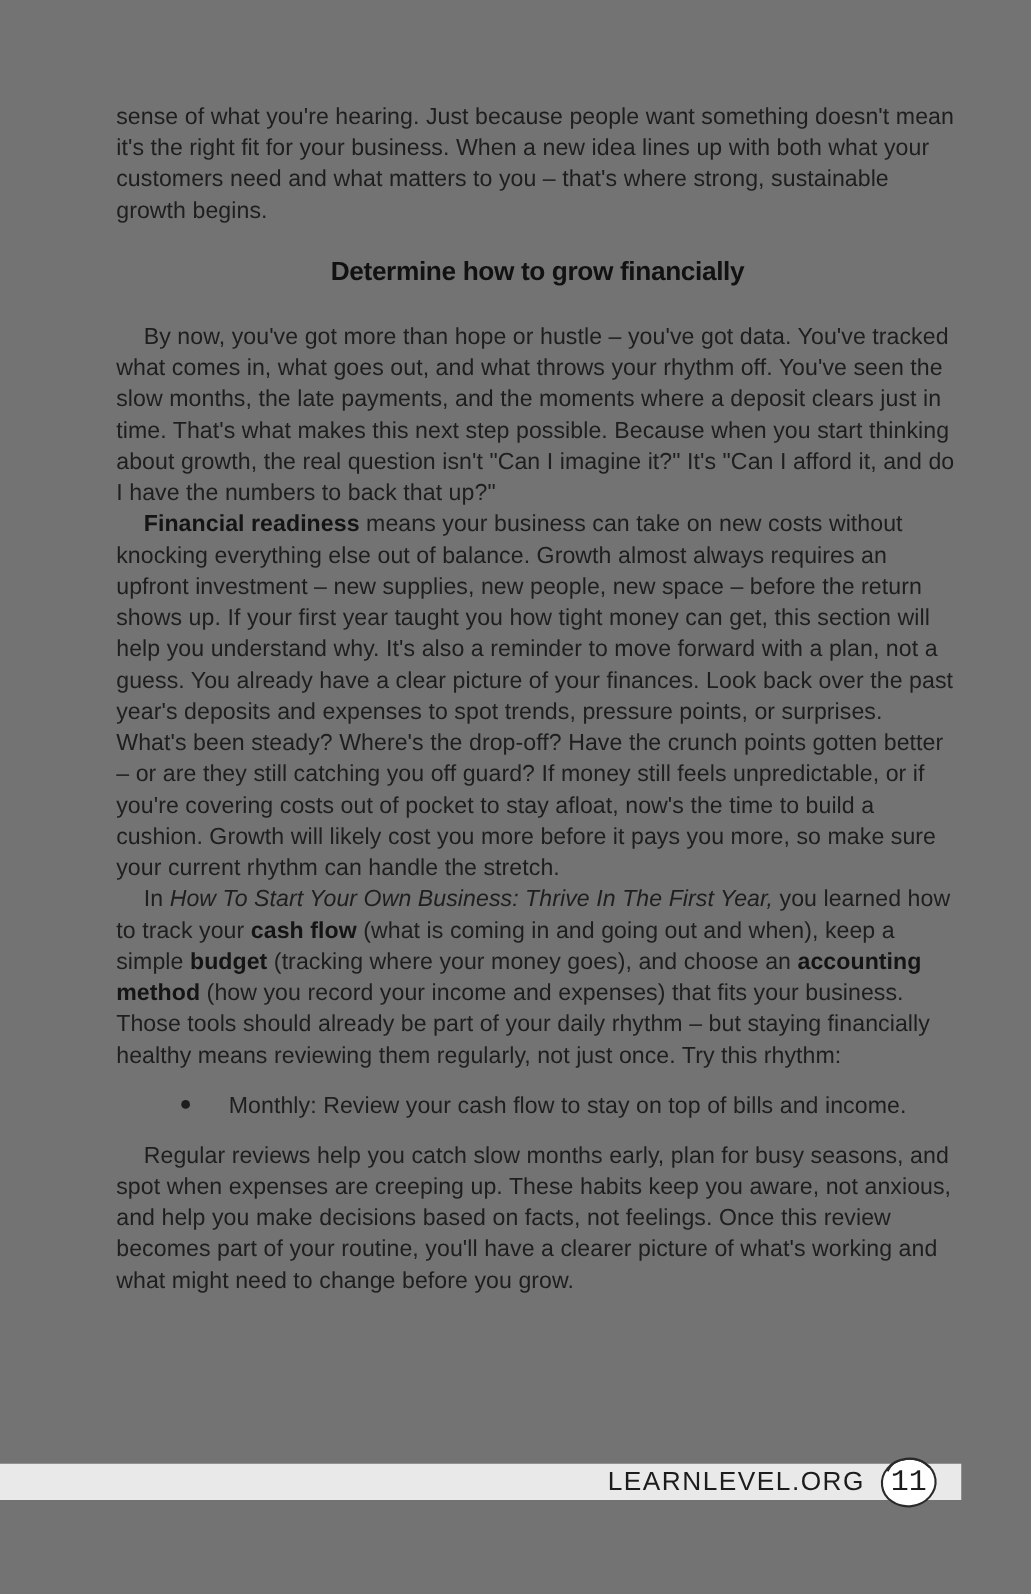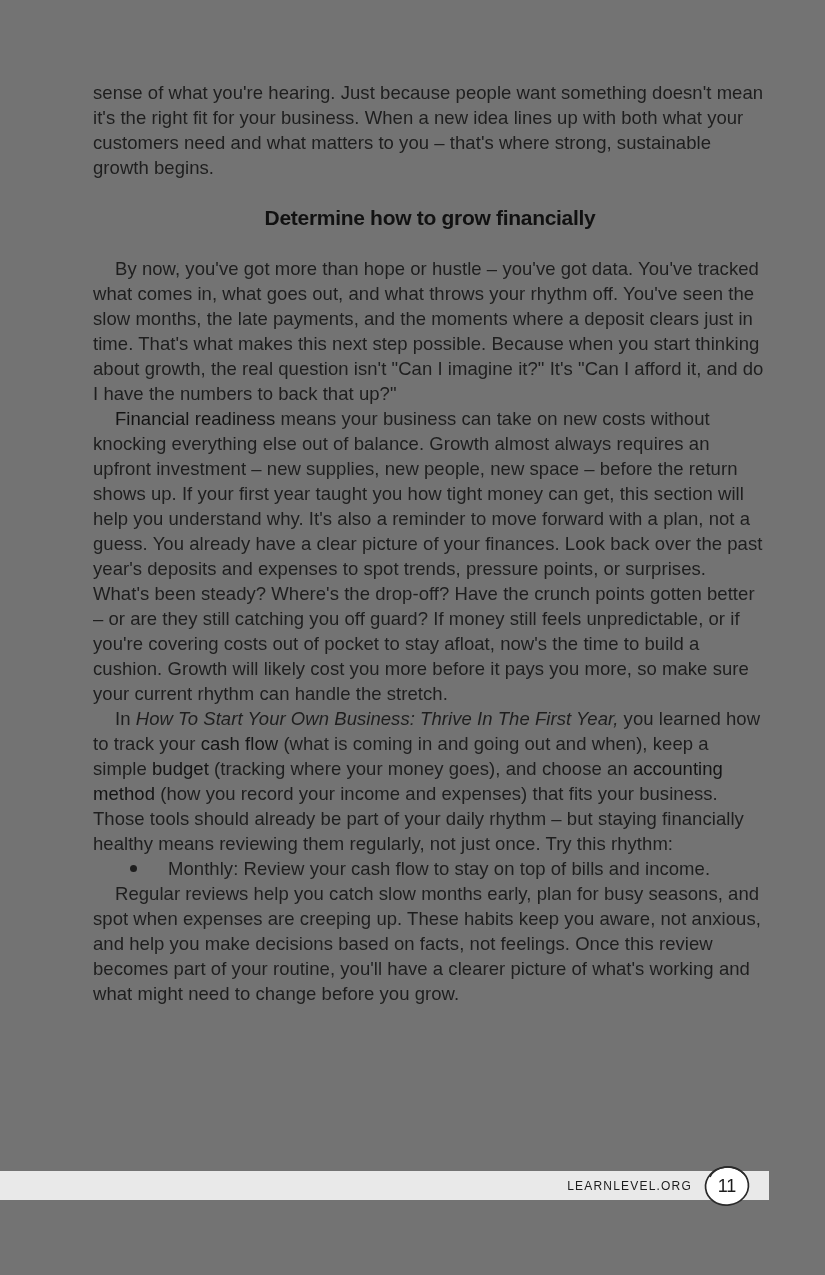--- a/index.html
+++ b/index.html
@@ -19,32 +19,32 @@
     position: absolute;
     left: 93px; top: 80px;
     width: 674px;
     font-size: 18.5px;
     line-height: 25px;
     color: #1e1e1e;
     letter-spacing: 0.05px;
   }
   .para { margin: 0; text-indent: 22px; }
   .para.no-indent { text-indent: 0; }
-  .run-b { font-weight: 400; color: #141414; }
+  .run-b { font-weight: 700; color: #141414; }
   .run-i { font-style: italic; }
   h1.heading {
     margin: 19px 0 19px 0;
     font-size: 21px;
     line-height: 38px;
     font-weight: 800;
     letter-spacing: -0.3px;
     text-align: center;
     color: #111111;
   }
-  ul.bullets { margin: 0; padding: 0; list-style: none; }
+  ul.bullets { margin: 15px; padding: 0; list-style: none; }
   ul.bullets li {
     position: relative;
     padding-left: 75px;
     margin: 0;
   }
   ul.bullets .bullet {
     position: absolute;
     left: 37px; top: 9px;
     width: 7px; height: 7px;
     border-radius: 50%;
@@ -55,37 +55,37 @@
     left: 0; top: 1171px;
     width: 769px; height: 29px;
     background: #e9e9e9;
     display: flex;
     align-items: center;
     justify-content: flex-end;
     padding-right: 77px;
     box-sizing: border-box;
   }
   .site-label {
-    font-size: 12px;
+    font-size: 21px;
     letter-spacing: 1.2px;
     color: #1c1c1c;
     font-weight: 400;
   }
   .page-badge {
     position: absolute;
     left: 702px; top: 1161px;
     width: 50px; height: 49px;
   }
   .page-badge svg { position: absolute; left: 0; top: 0; }
   .page-badge .num {
     position: absolute;
     left: 0; top: 0; width: 50px; height: 49px;
     display: flex; align-items: center; justify-content: center;
-    font-family: Liberation Sans, sans-serif;
-    font-size: 18px;
+    font-family: Liberation Mono, monospace;
+    font-size: 24px;
     color: #1c1c1c;
     padding-top: 1px;
     box-sizing: border-box;
   }
 </style>
 </head>
 <body>
 
 <div class="page">
 

